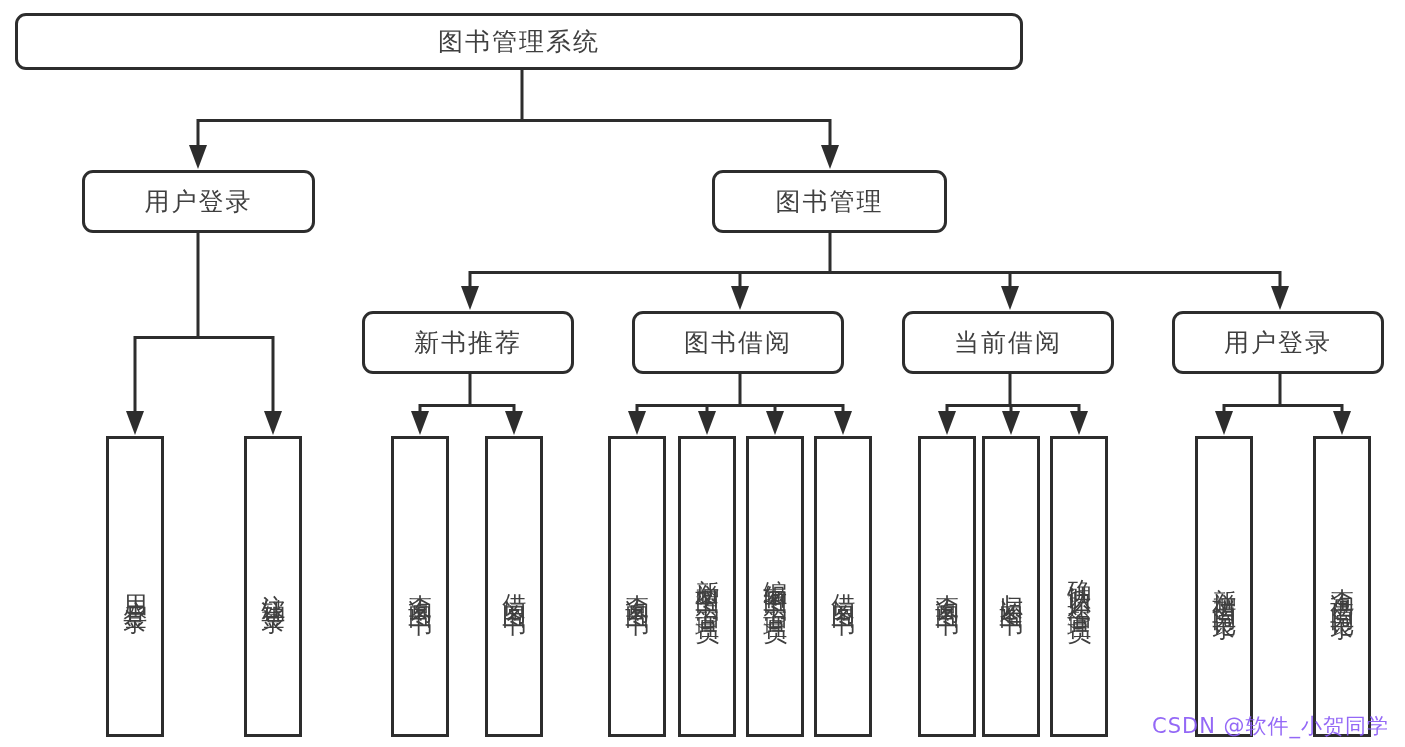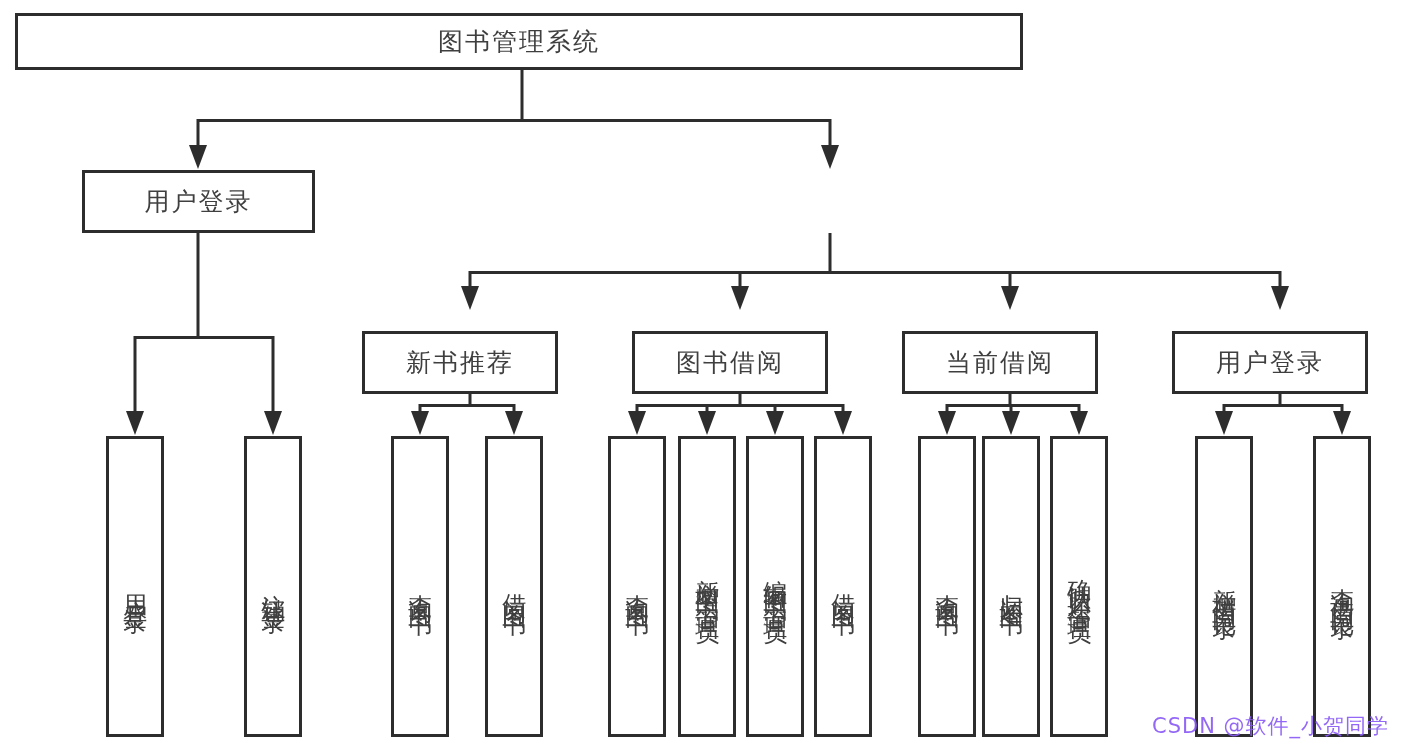--- a/index.html
+++ b/index.html
@@ -7,28 +7,28 @@
     position:relative; width:1405px; height:747px; background:#ffffff;
     font-family:"DejaVu Sans","Liberation Sans",sans-serif; overflow:hidden;
   }
   .wires { position:absolute; left:0; top:0; pointer-events:none; }
   .box {
     position:absolute; box-sizing:border-box;
     border:3px solid #2d2d2d; background:#ffffff;
     display:flex; align-items:center; justify-content:center;
     color:#3f3f3f;
   }
-  .h-box { font-size:25px; letter-spacing:2px; white-space:nowrap; }
+  .h-box { font-size:25px; letter-spacing:2px; white-space:nowrap;border-radius:11px; }
   .v-box { width:58px; height:301px; top:436px; }
   .v-box .vtext {
     writing-mode:vertical-rl; text-orientation:mixed;
     font-size:24px; letter-spacing:6px; line-height:1.1; white-space:nowrap;
   }
   .lvl2, .lvl3 { height:63px; top:170px; }
-  .lvl3 { top:311px; width:196px;margin-top:20px; }
+  .lvl3 { top:311px; width:212px; }
   .watermark {
     position:absolute; left:1152px; top:712px;
     font-size:21px; letter-spacing:1px; color:#8b5cf6; opacity:0.92;
     white-space:nowrap; z-index:5;
   }
 </style>
 </head>
 <body>
 
 <div class="canvas">
@@ -69,20 +69,21 @@
       <polygon points="1002,411 1020,411 1011,435"></polygon>
       <polygon points="1070,411 1088,411 1079,435"></polygon>
       <polygon points="1215,411 1233,411 1224,435"></polygon>
       <polygon points="1333,411 1351,411 1342,435"></polygon>
     </g>
   </svg>
 
   <div class="box h-box" style="left:15px;top:13px;width:1008px;height:57px">图书管理系统</div>
 
   <div class="box h-box lvl2" style="left:82px;width:233px">用户登录</div>
+  <div class="box h-box lvl2" style="left:712px;width:235px">图书管理</div>
 
   <div class="box h-box lvl3" style="left:362px">新书推荐</div>
   <div class="box h-box lvl3" style="left:902px">当前借阅</div>
   <div class="box h-box lvl3" style="left:632px">图书借阅</div>
   <div class="box h-box lvl3" style="left:1172px">用户登录</div>
 
   <div class="box v-box" style="left:106px">
     <span class="vtext">用户登录</span>
   </div>
   <div class="box v-box" style="left:244px">

